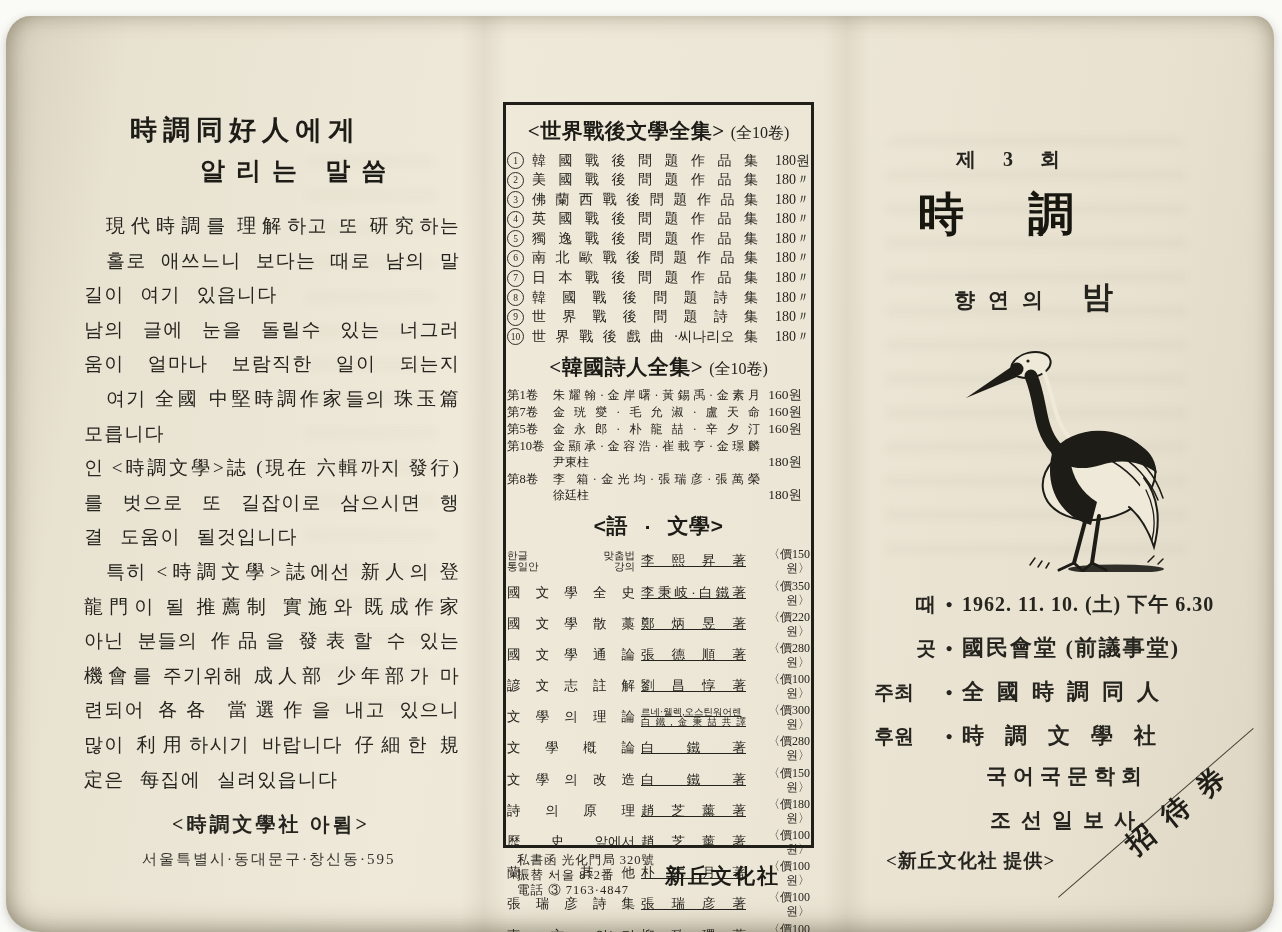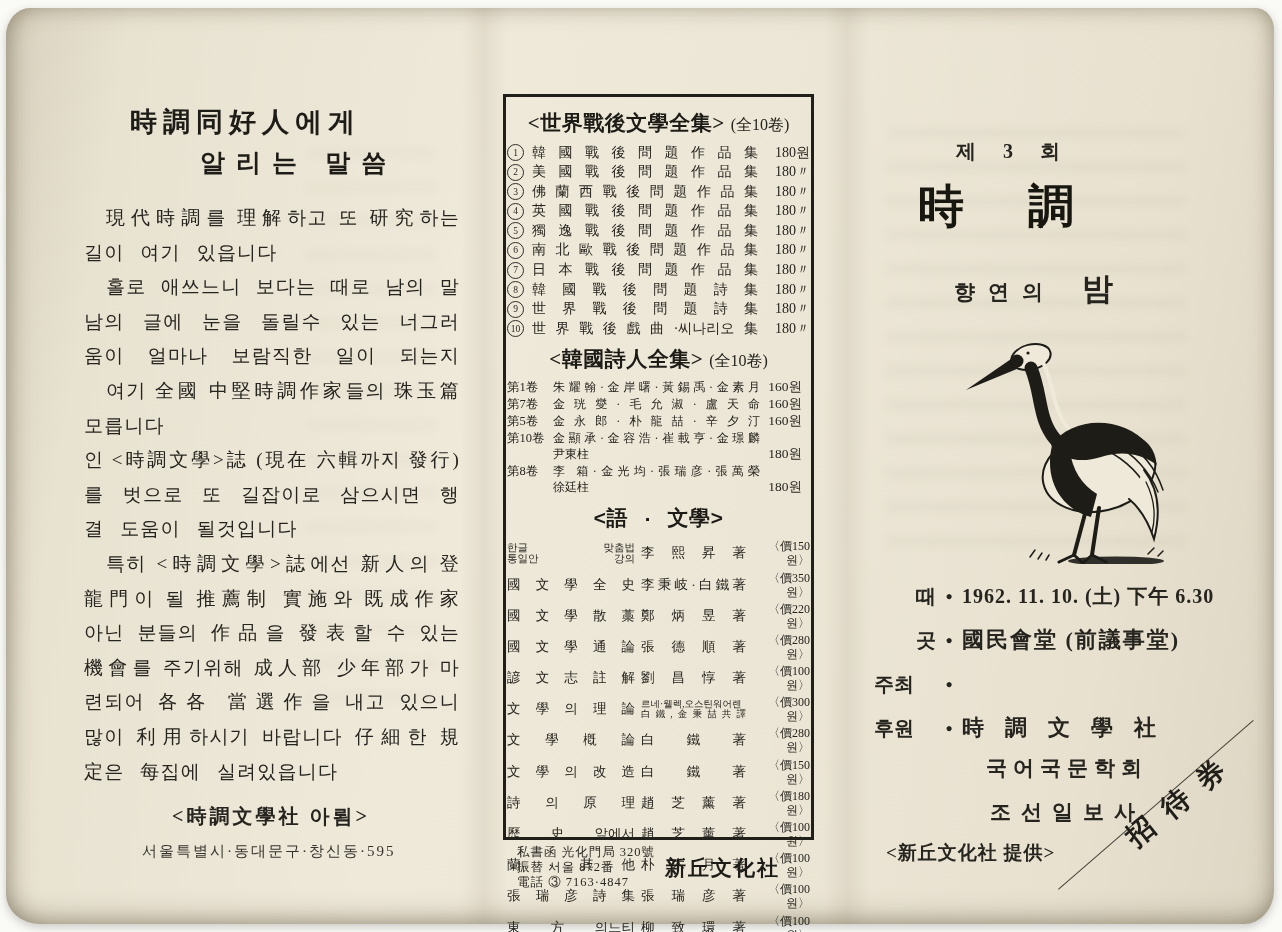--- a/index.html
+++ b/index.html
@@ -1,19 +1,19 @@
 <!DOCTYPE html>
 <html><head>
 <meta charset="utf-8">
 <style>
   html,body{margin:0;padding:0;}
   body{width:1282px;height:932px;overflow:hidden;background:#f6f5f1;
        font-family:"Liberation Serif","DejaVu Serif",serif;color:#26241e;}
   .page{position:relative;width:1282px;height:932px;background:#fafaf7;}
-  .paper{position:absolute;left:6px;top:8px;width:1268px;height:916px;
+  .paper{position:absolute;left:6px;top:16px;width:1268px;height:916px;
          border-radius:24px 18px 30px 34px / 28px 22px 34px 30px;
          background:linear-gradient(99deg,#d8d1be 0%,#e8e2d1 9%,#efe9da 36%,#ece6d6 60%,#e8e1d0 84%,#ddd6c3 100%);
          box-shadow:inset 16px 0 26px -14px rgba(110,100,78,.55),
                     inset -14px 0 22px -12px rgba(110,100,78,.40),
                     inset 0 -18px 28px -16px rgba(100,92,70,.55),
                     inset 0 14px 24px -16px rgba(110,100,78,.35),
                     0 3px 10px rgba(60,55,40,.25);}
   .fold{position:absolute;top:0;bottom:0;width:46px;pointer-events:none;
         background:linear-gradient(90deg,rgba(120,110,88,0) 0%,rgba(120,110,88,.10) 50%,rgba(120,110,88,0) 100%);}
   .bleed{position:absolute;pointer-events:none;border-radius:10px;filter:blur(4px);opacity:.55;
@@ -43,21 +43,21 @@
   .poet-row{display:flex;margin-bottom:3px;line-height:14px;}
   .poet-vol{width:46px;flex:none;font-size:12.5px;}
   .poet-names{flex:1;font-size:12px;}
   .poet-names .line{text-align:justify;text-align-last:justify;text-justify:inter-character;}
   .poet-names .line+.line{text-align:left;text-align-last:left;margin-top:2px;}
   .poet-price{width:50px;flex:none;text-align:center;font-size:13.5px;align-self:flex-end;}
   .b-row{display:flex;align-items:center;margin-bottom:3.2px;line-height:14px;}
   .b-title{width:128px;flex:none;display:flex;flex-direction:column;justify-content:center;}
   .b-title .line{font-size:13.5px;text-align:justify;text-align-last:justify;text-justify:inter-character;}
   .b-title.stack .line{font-size:10.5px;line-height:11.5px;}
-  .b-author{flex:1;margin-left:6px;display:flex;flex-direction:column;justify-content:center;}
+  .b-author{flex:1;margin-left:6px;display:flex;flex-direction:column;justify-content:center;text-decoration:underline;}
   .b-author .line{font-size:13.5px;text-align:justify;text-align-last:justify;text-justify:inter-character;}
   .b-author.stack .line{font-size:9.5px;line-height:10.5px;letter-spacing:0;}
   .b-price{width:64px;flex:none;text-align:right;font-size:12px;}
   .cat-footer{display:flex;align-items:center;margin-top:5px;padding-left:14px;}
   .cf-lines{font-size:12.5px;line-height:15px;letter-spacing:1px;color:#2b2922;}
   .cf-pub{font-size:21px;font-weight:bold;letter-spacing:2px;margin-left:10px;color:#1c1b16;}
 
   
   .panel-right{position:absolute;left:850px;top:0;width:418px;height:916px;}
   .ev-no{position:absolute;left:100px;top:130px;font-size:20px;letter-spacing:6px;word-spacing:10px;font-weight:600;}
@@ -91,22 +91,22 @@
     <div class="fold" style="left:455px;"></div>
     <div class="fold" style="left:818px;"></div>
     <div class="bleed" style="left:880px;top:120px;width:300px;height:430px;"></div>
     <div class="bleed" style="left:300px;top:140px;width:130px;height:560px;opacity:.4;"></div>
 
     <section class="panel-left">
       <div class="lp-title1">時調同好人에게</div>
       <div class="lp-title2">알리는 말씀</div>
       <div id="lp-body">
           <div class="lp-line j i">現代時調를 理解하고 또 研究하는</div>
+          <div class="lp-line j i">홀로 애쓰느니 보다는 때로 남의 말</div>
           <div class="lp-line">길이 여기 있읍니다</div>
-          <div class="lp-line j i">홀로 애쓰느니 보다는 때로 남의 말</div>
           <div class="lp-line j">남의 글에 눈을 돌릴수 있는 너그러</div>
           <div class="lp-line j">움이 얼마나 보람직한 일이 되는지</div>
           <div class="lp-line j i">여기 全國 中堅時調作家들의 珠玉篇</div>
           <div class="lp-line">모릅니다</div>
           <div class="lp-line j">인 &lt;時調文學&gt;誌 (現在 六輯까지 發行)</div>
           <div class="lp-line j">를 벗으로 또 길잡이로 삼으시면 행</div>
           <div class="lp-line">결 도움이 될것입니다</div>
           <div class="lp-line j i">특히 &lt;時調文學&gt;誌에선 新人의 登</div>
           <div class="lp-line j">龍門이 될 推薦制 實施와 既成作家</div>
           <div class="lp-line j">아닌 분들의 作品을 發表할 수 있는</div>
@@ -396,20 +396,21 @@
             <span class="info-value">1962. 11. 10. (土) 下午 6.30</span>
           </div>
           <div class="info-row">
             <span class="info-label">곳</span>
             <span class="info-bullet">●</span>
             <span class="info-value">國民會堂 (前議事堂)</span>
           </div>
           <div class="info-row">
             <span class="info-label spread">주최</span>
             <span class="info-bullet">●</span>
+            <span class="info-value">全國時調同人</span>
           </div>
           <div class="info-row">
             <span class="info-label spread">후원</span>
             <span class="info-bullet">●</span>
             <span class="info-value">時調文學社</span>
           </div>
         </div>
       <div class="org1">국어국문학회</div>
       <div class="org2">조선일보사</div>
       <div class="provided">&lt;新丘文化社 提供&gt;</div>

